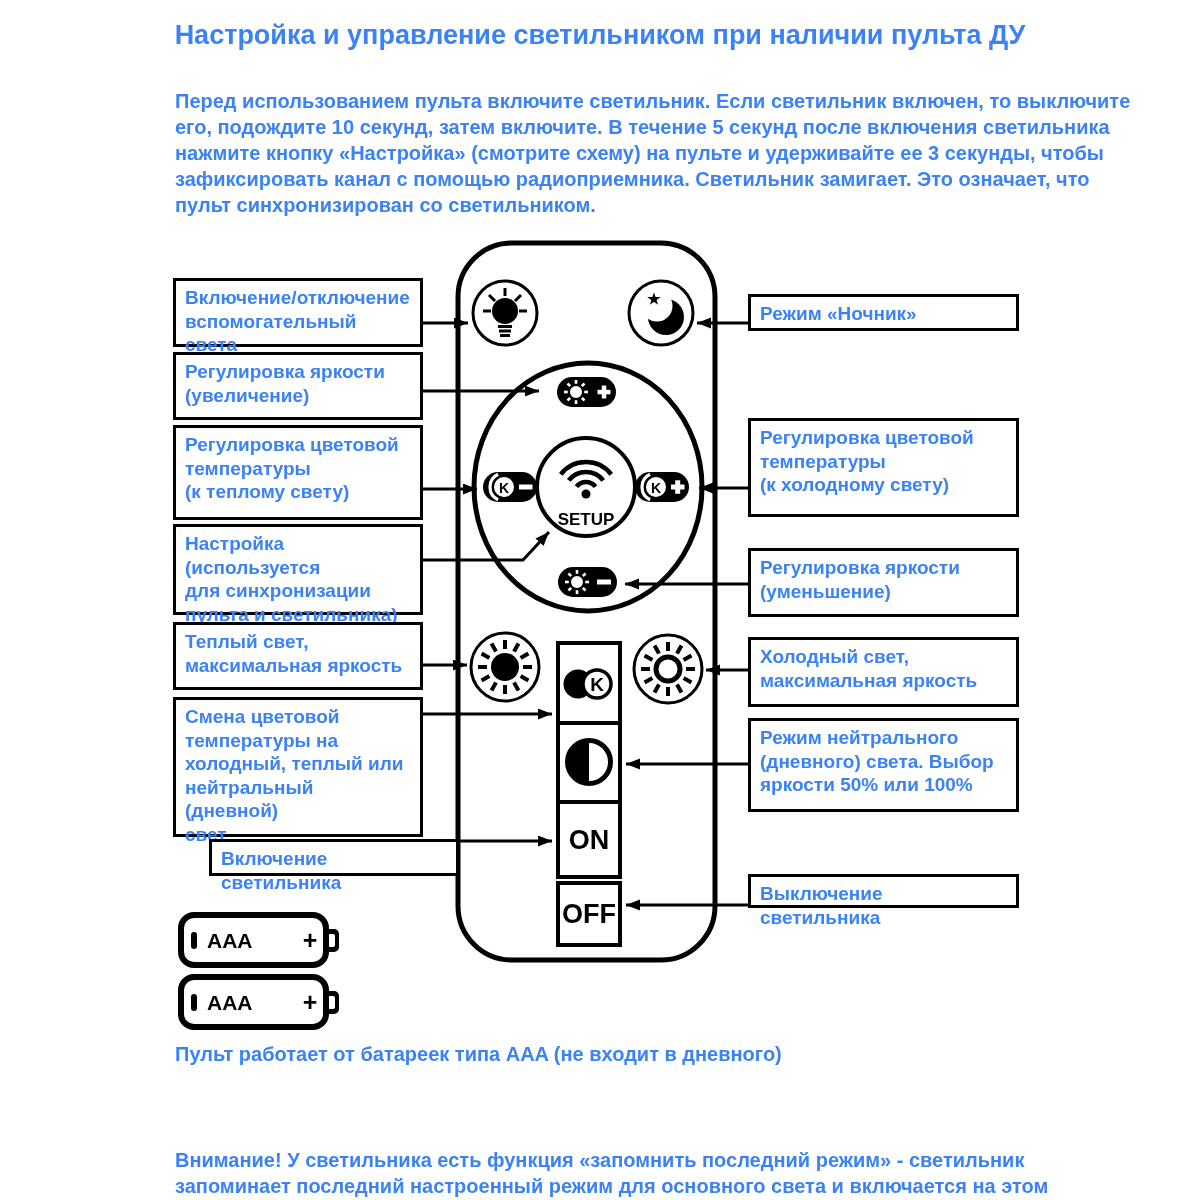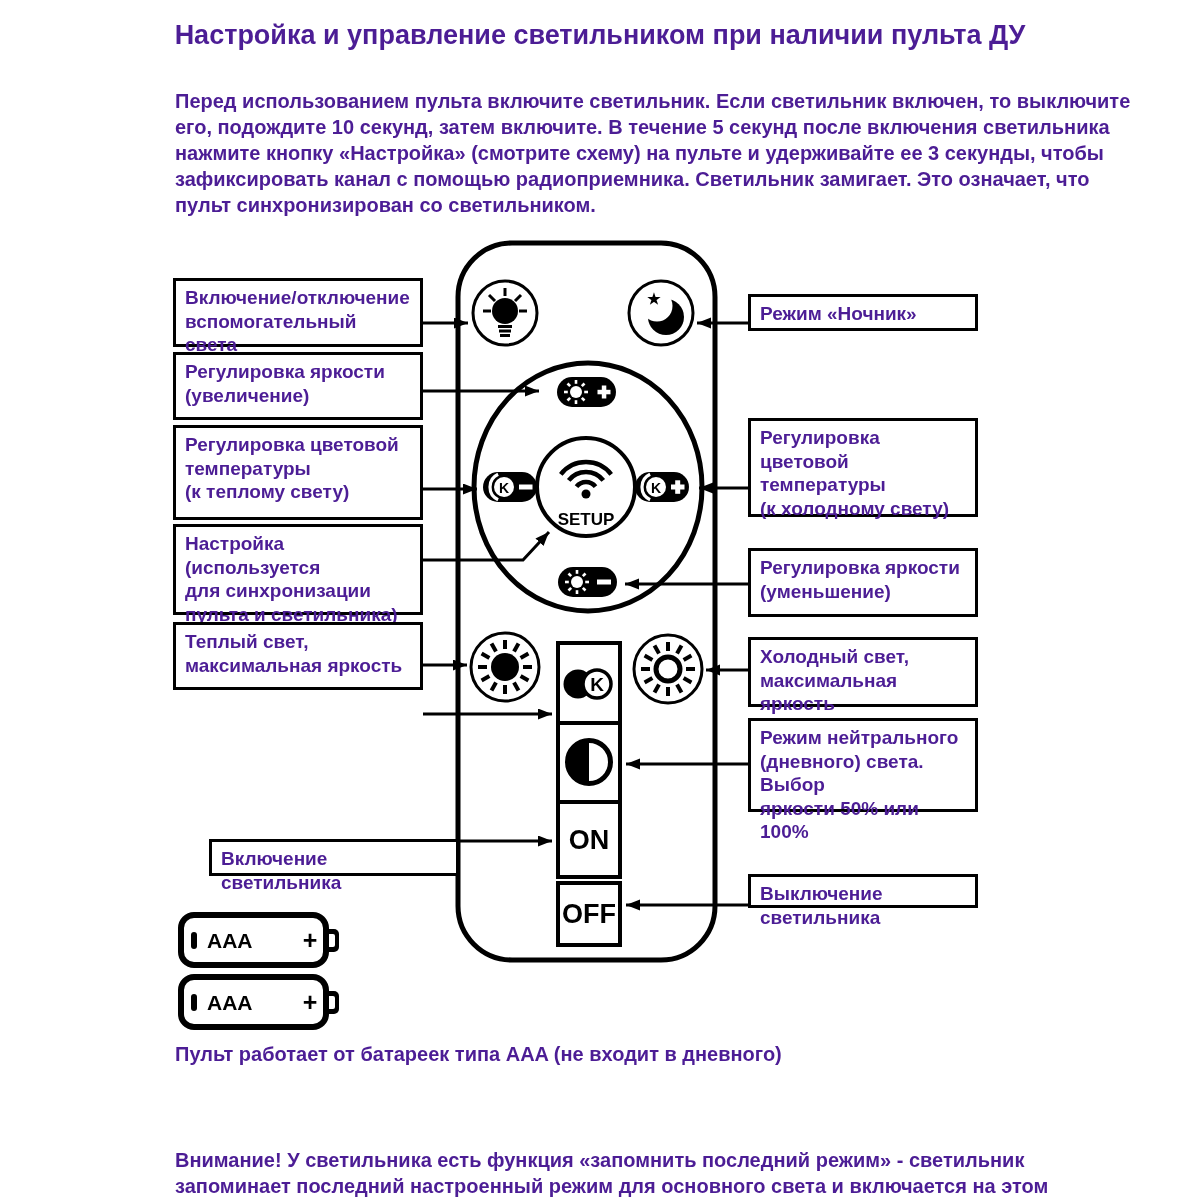--- a/index.html
+++ b/index.html
@@ -1,25 +1,25 @@
 <!DOCTYPE html>
 <html><head>
 <meta charset="utf-8">
 <style>
   html,body{margin:0;padding:0;background:#fff;}
   .page{position:relative;width:1200px;height:1200px;background:#fff;overflow:hidden;
-        font-family:"Liberation Sans",sans-serif;font-weight:bold;color:#4c1d95;}
+        font-family:"Liberation Sans",sans-serif;font-weight:bold;color:#3b82f6;}
   .title{position:absolute;top:20px;left:0;width:1200px;text-align:center;font-size:27px;}
   .intro{position:absolute;top:88px;left:175px;font-size:20px;line-height:26px;white-space:pre-line;}
   .bnote{position:absolute;top:1043px;left:175px;font-size:20px;}
   .warning{position:absolute;top:1147px;left:175px;font-size:20px;line-height:26px;white-space:pre-line;}
   .callout{position:absolute;box-sizing:border-box;background:#fff;border:3px solid #000;
            padding:5px 9px;font-size:19px;line-height:23.5px;white-space:pre-line;}
   .lb{left:173px;width:250px;}
-  .rb{left:748px;width:230px;}
+  .rb{left:748px;width:271px;}
   .lb1{top:278px;height:69px;} .lb2{top:352px;height:68px;} .lb3{top:425px;height:95px;}
   .lb4{top:524px;height:91px;} .lb5{top:622px;height:68px;} .lb6{top:697px;height:140px;}
   .lb7{top:839px;height:37px;margin-left:36px;}
   .rb1{top:294px;height:37px;} .rb2{top:418px;height:99px;} .rb3{top:548px;height:69px;}
   .rb4{top:637px;height:70px;} .rb5{top:718px;height:94px;} .rb6{top:874px;height:34px;}
   svg.diagram{position:absolute;top:0;left:0;}
   svg text{font-family:"Liberation Sans",sans-serif;font-weight:bold;fill:#000;}
 </style>
 </head>
 <body>
@@ -217,20 +217,25 @@
   <div class="callout lb lb2">Регулировка яркости
 (увеличение)</div>
   <div class="callout lb lb3">Регулировка цветовой
 температуры
 (к теплому свету)</div>
   <div class="callout lb lb4">Настройка (используется
 для синхронизации
 пульта и светильника)</div>
   <div class="callout lb lb5">Теплый свет,
 максимальная яркость</div>
+  <div class="callout lb lb6">Смена цветовой
+температуры на
+холодный, теплый или
+нейтральный (дневной)
+свет</div>
   <div class="callout lb lb7">Включение светильника</div>
 
   <div class="callout rb rb1">Режим «Ночник»</div>
   <div class="callout rb rb2">Регулировка цветовой
 температуры
 (к холодному свету)</div>
   <div class="callout rb rb3">Регулировка яркости
 (уменьшение)</div>
   <div class="callout rb rb4">Холодный свет,
 максимальная яркость</div>

